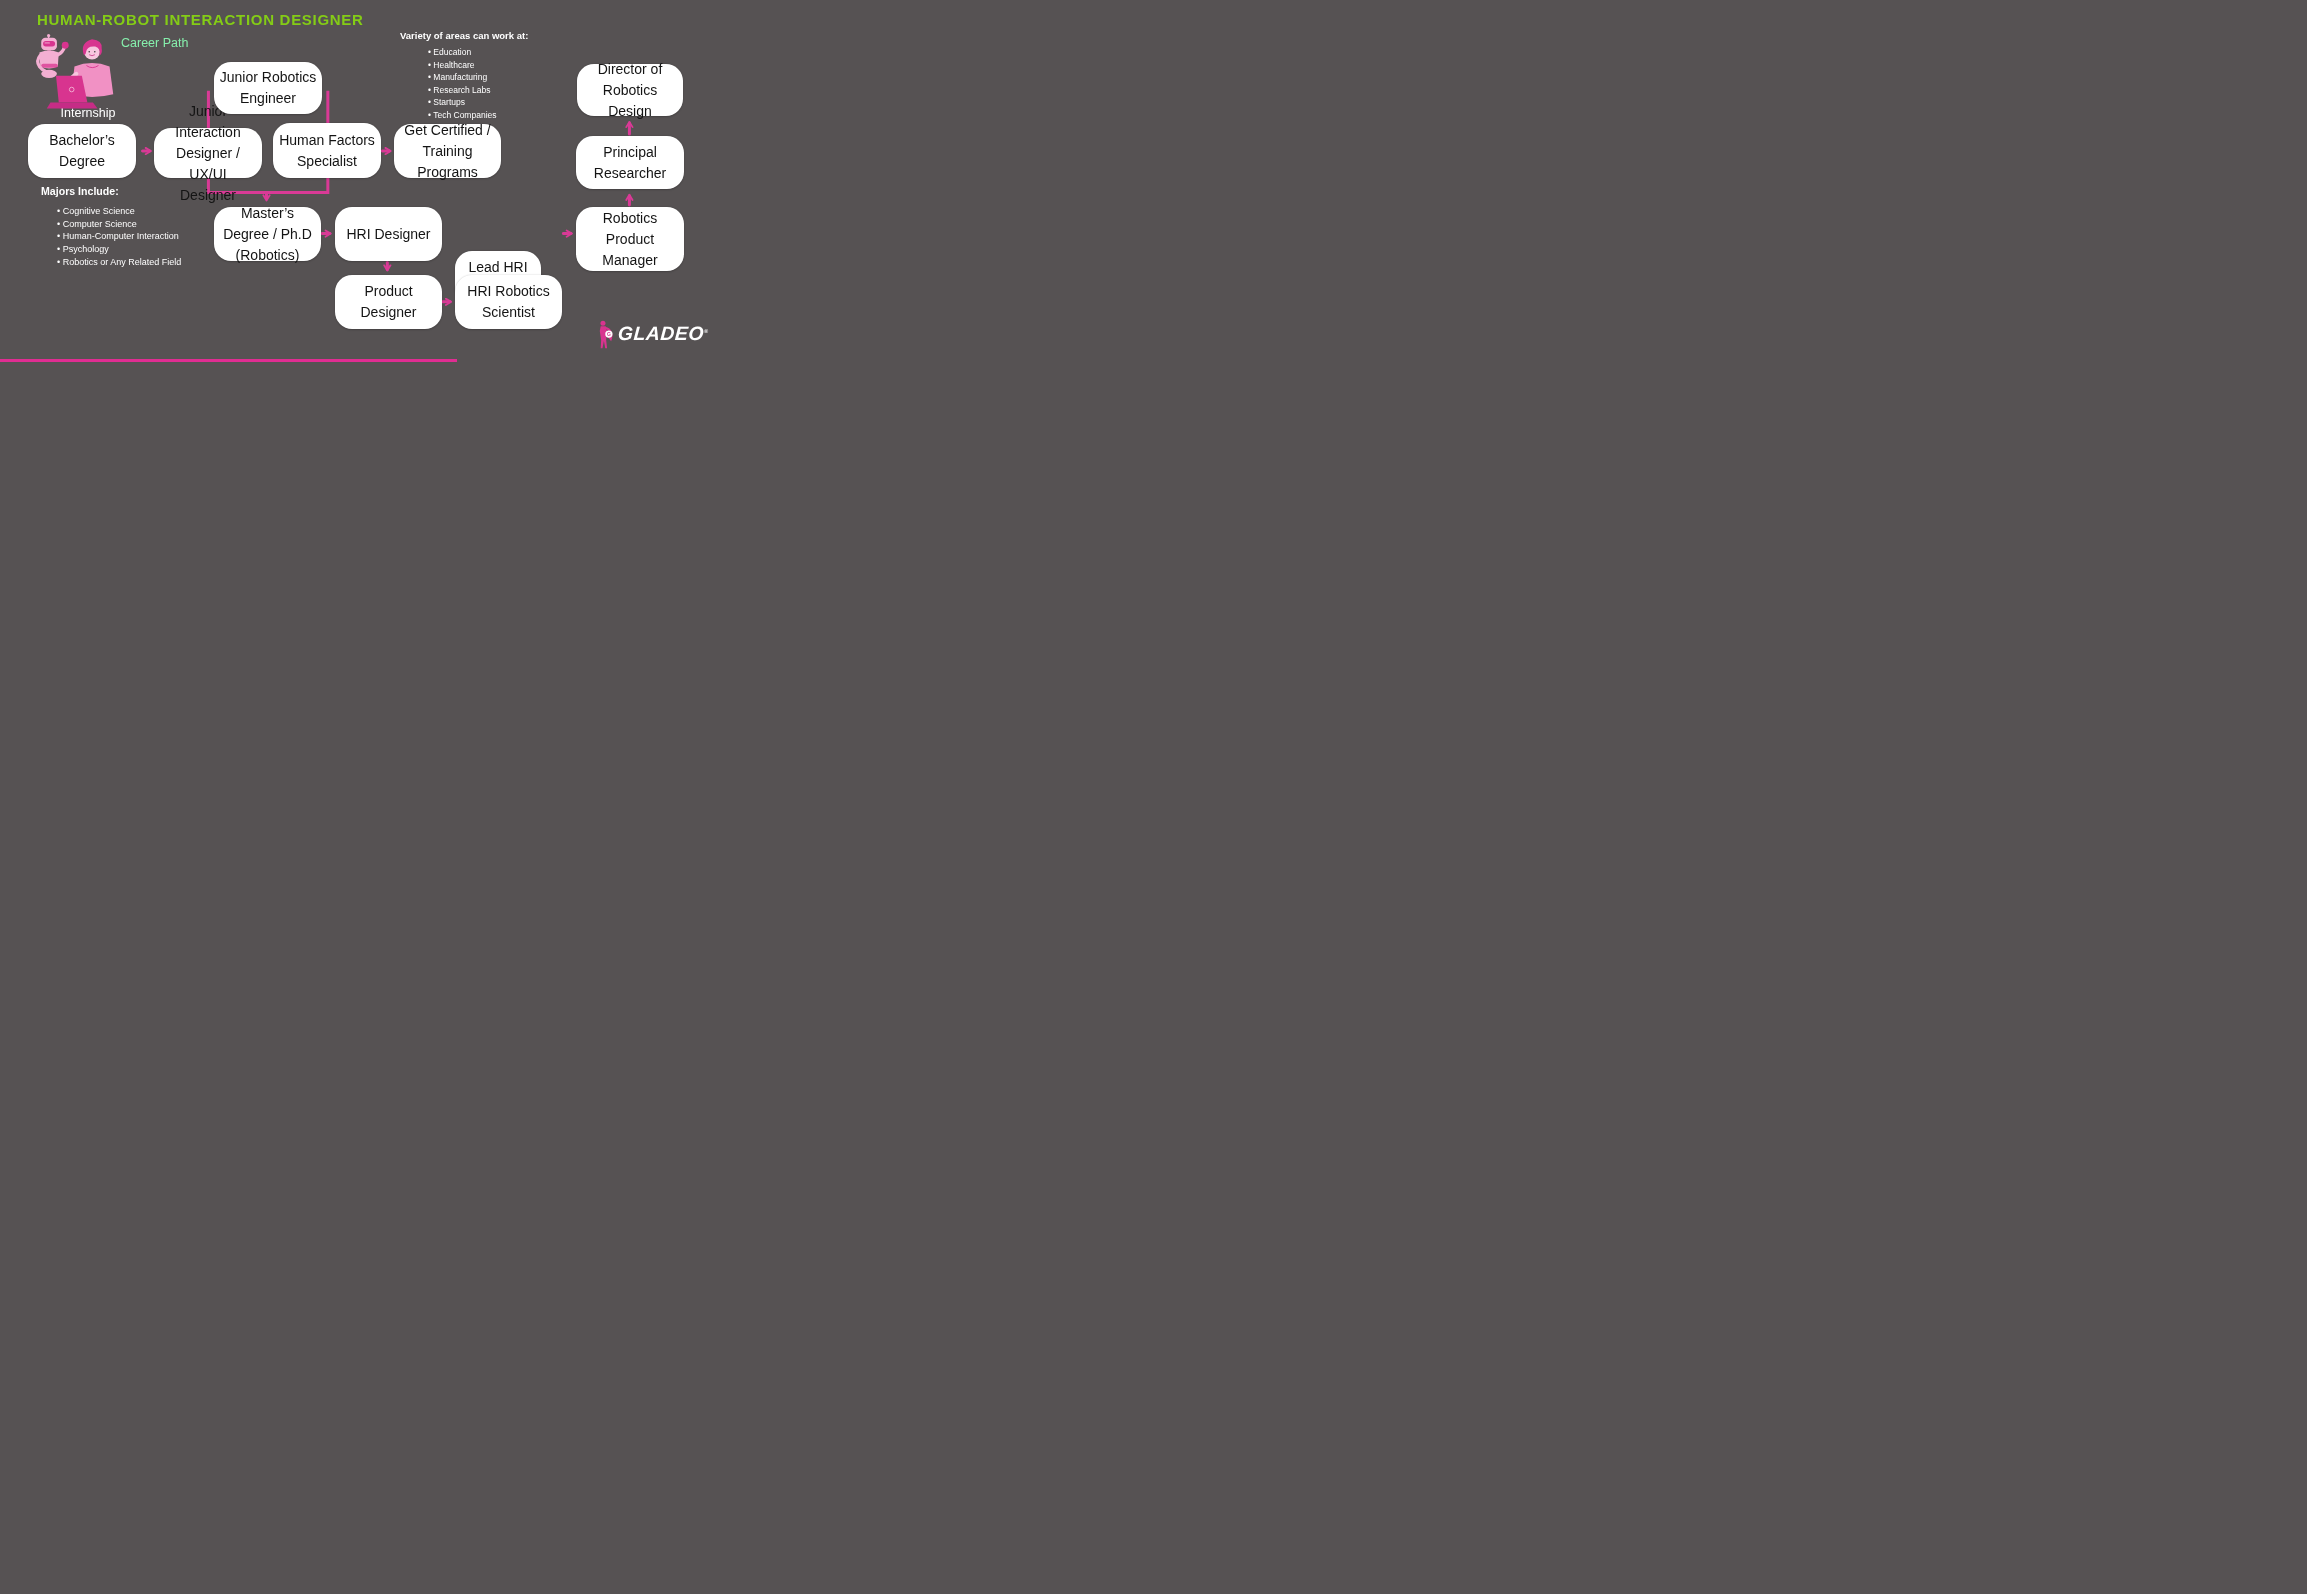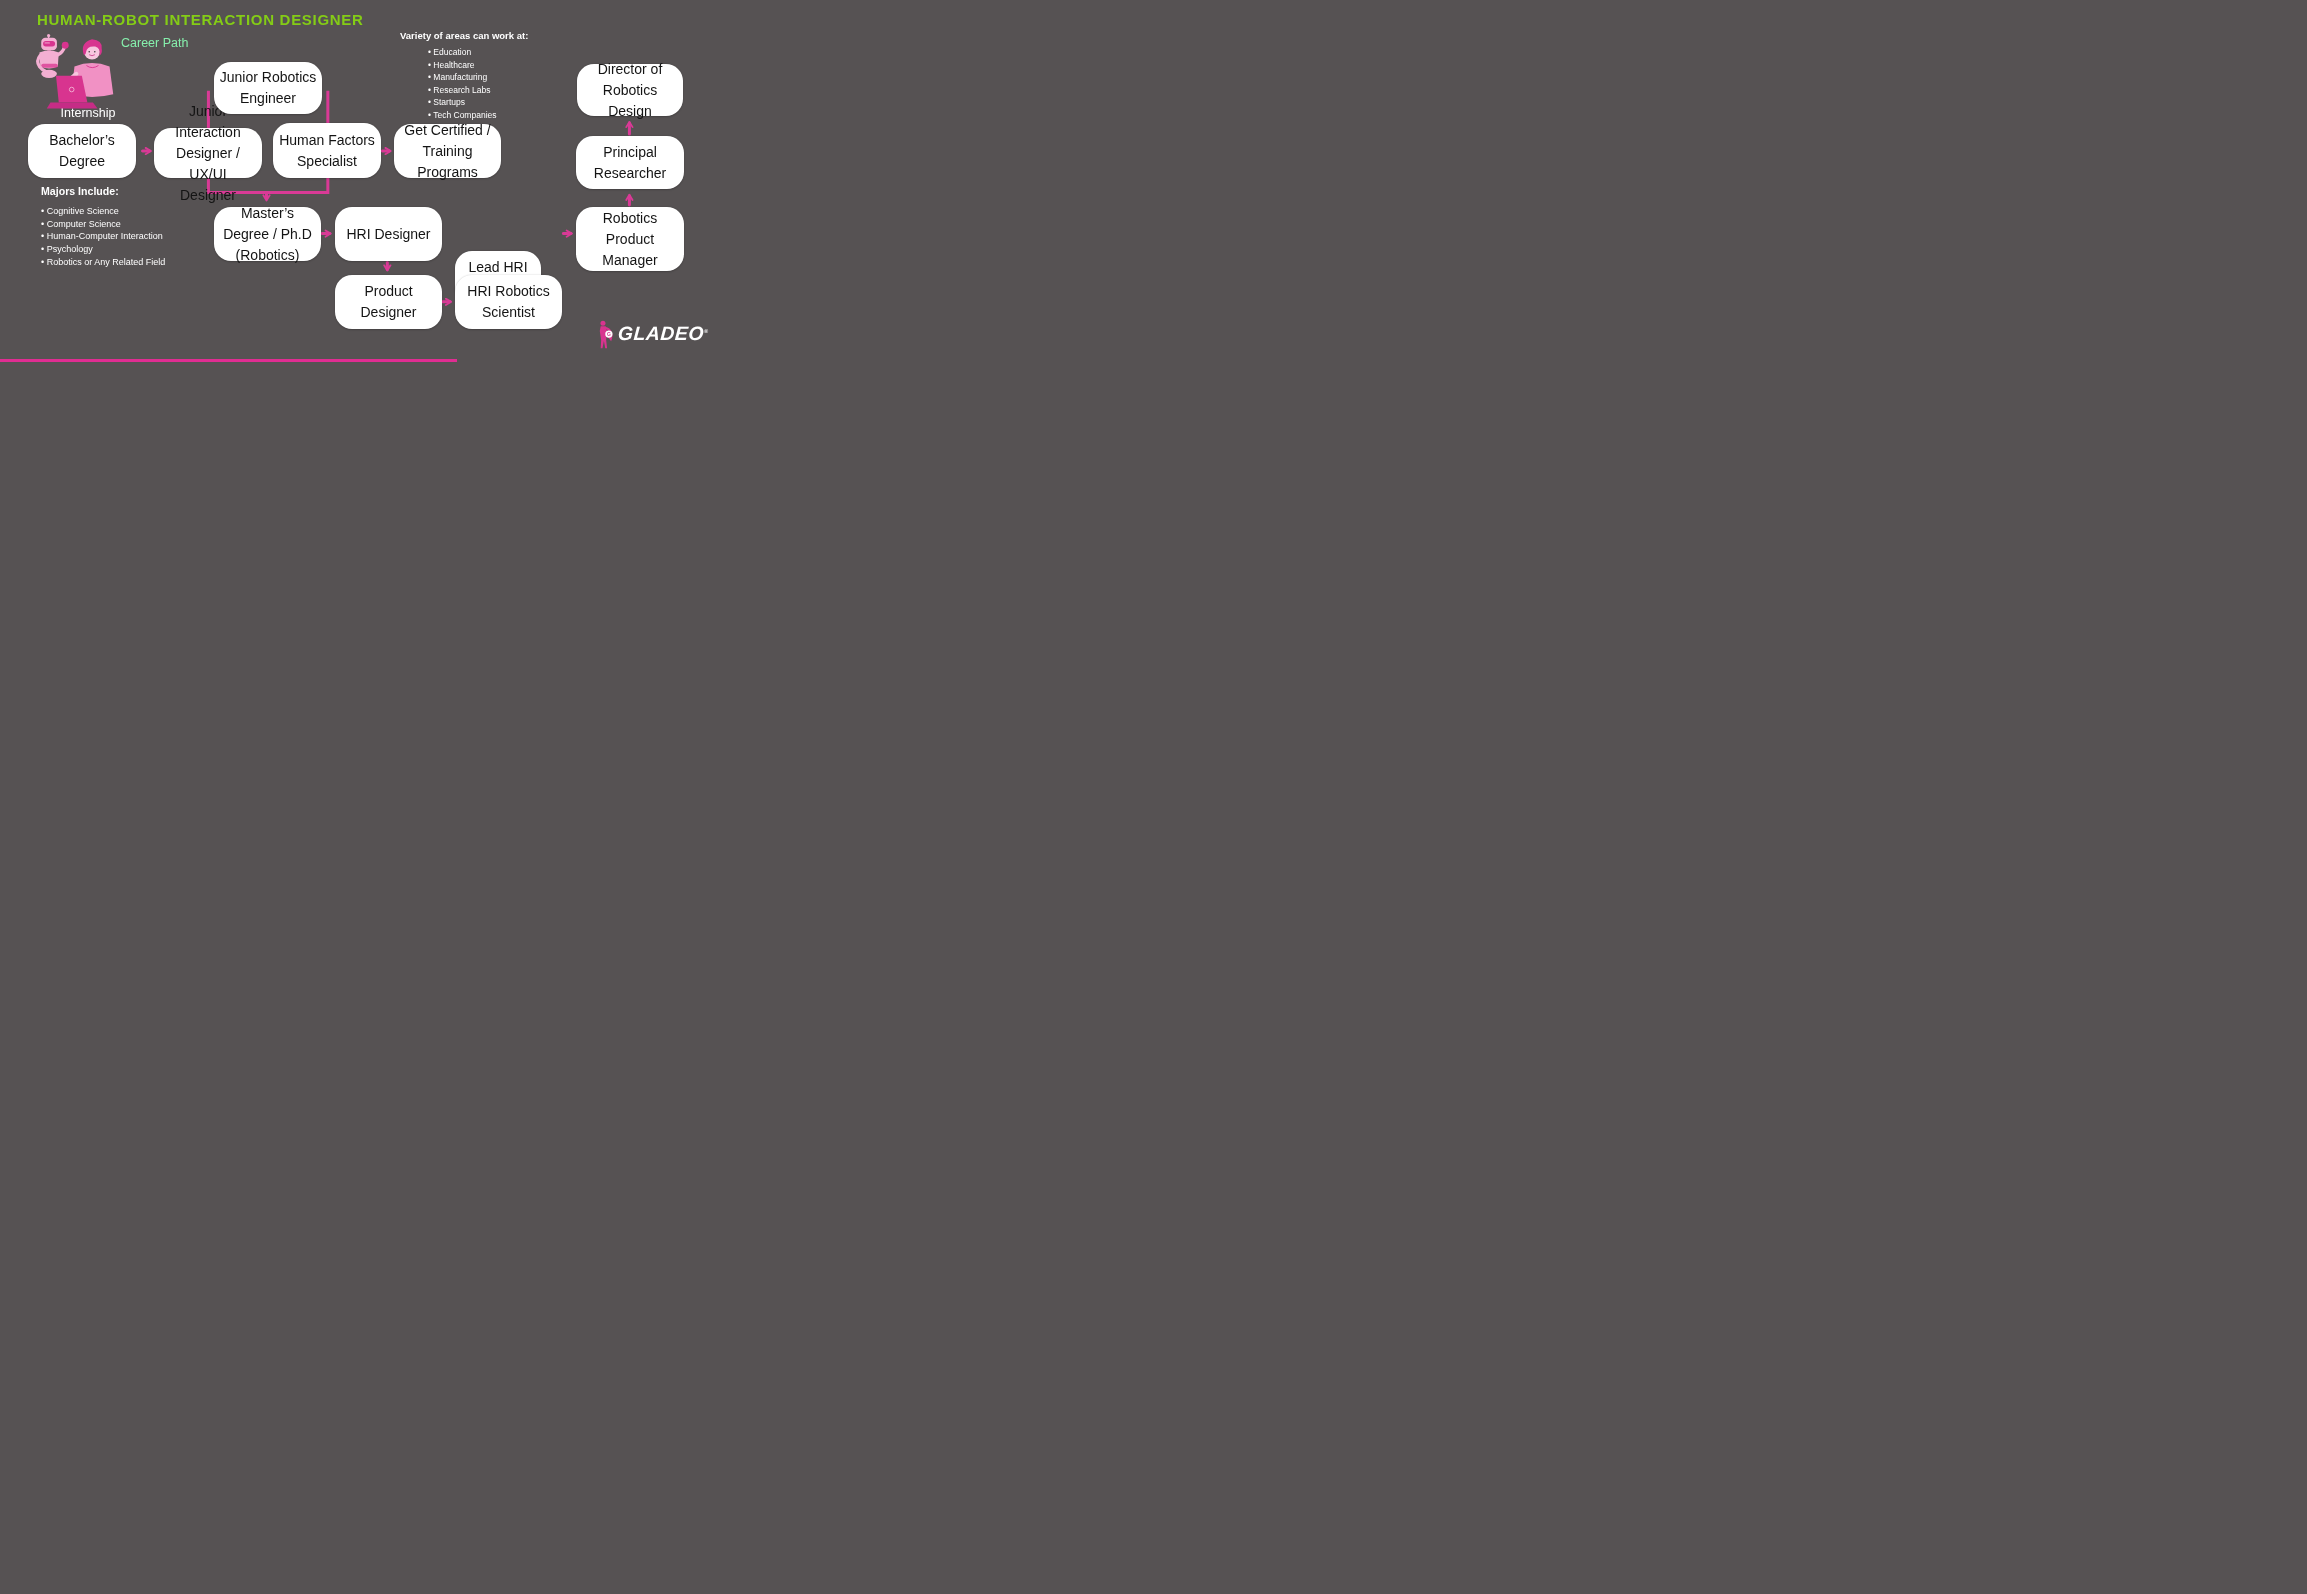--- a/index.html
+++ b/index.html
@@ -28,21 +28,21 @@
   .b-principal{left:576px;top:136px;width:108px;height:53px;}
   .b-director{left:577px;top:64px;width:106px;height:52px;}
   
   .internship{position:absolute;left:34px;top:106px;width:108px;text-align:center;
               color:#FFFFFF;font-size:12.5px;}
   .list-head{position:absolute;color:#FFFFFF;font-weight:700;}
   .majors-head{left:41px;top:185px;font-size:10.6px;}
   .areas-head{left:400px;top:30px;font-size:9.5px;}
   ul.plain{list-style:none;margin:0;padding:0;position:absolute;color:#FFFFFF;}
   ul.majors{left:41px;top:205px;font-size:9px;}
-  ul.majors li{line-height:12.7px;}
+  ul.majors li{line-height:12.7px;margin-left:16px;}
   ul.areas{left:428px;top:46px;font-size:8.5px;}
   ul.areas li{line-height:12.5px;}
   ul.plain li::before{content:"•  ";}
   
   svg.connectors{position:absolute;left:0;top:0;z-index:1;}
   
   .illus{position:absolute;left:32px;top:33px;z-index:2;}
   
   .brand{position:absolute;left:596px;top:320px;display:flex;align-items:flex-start;z-index:3;}
   .wordmark{color:#FFFFFF;font-size:19.4px;font-weight:800;font-style:italic;

